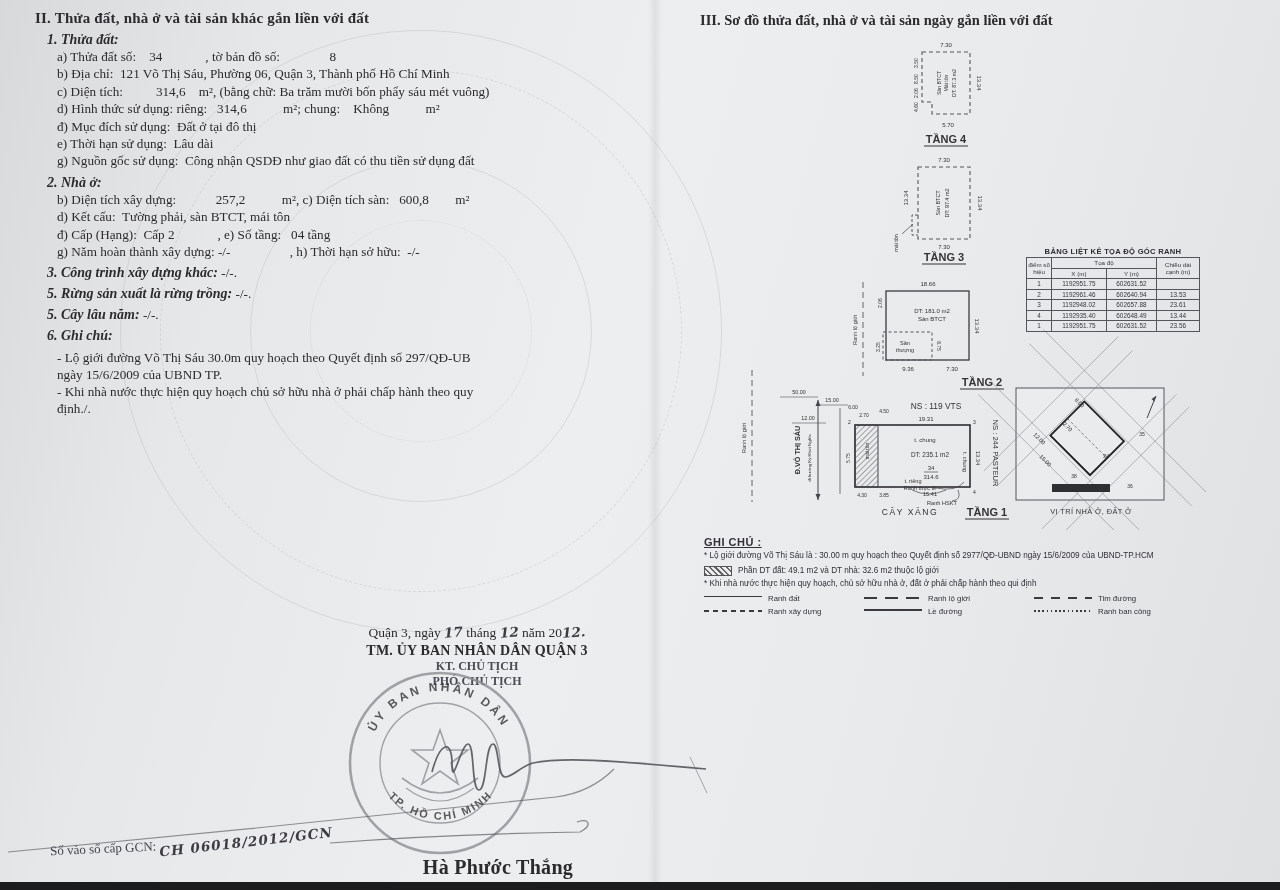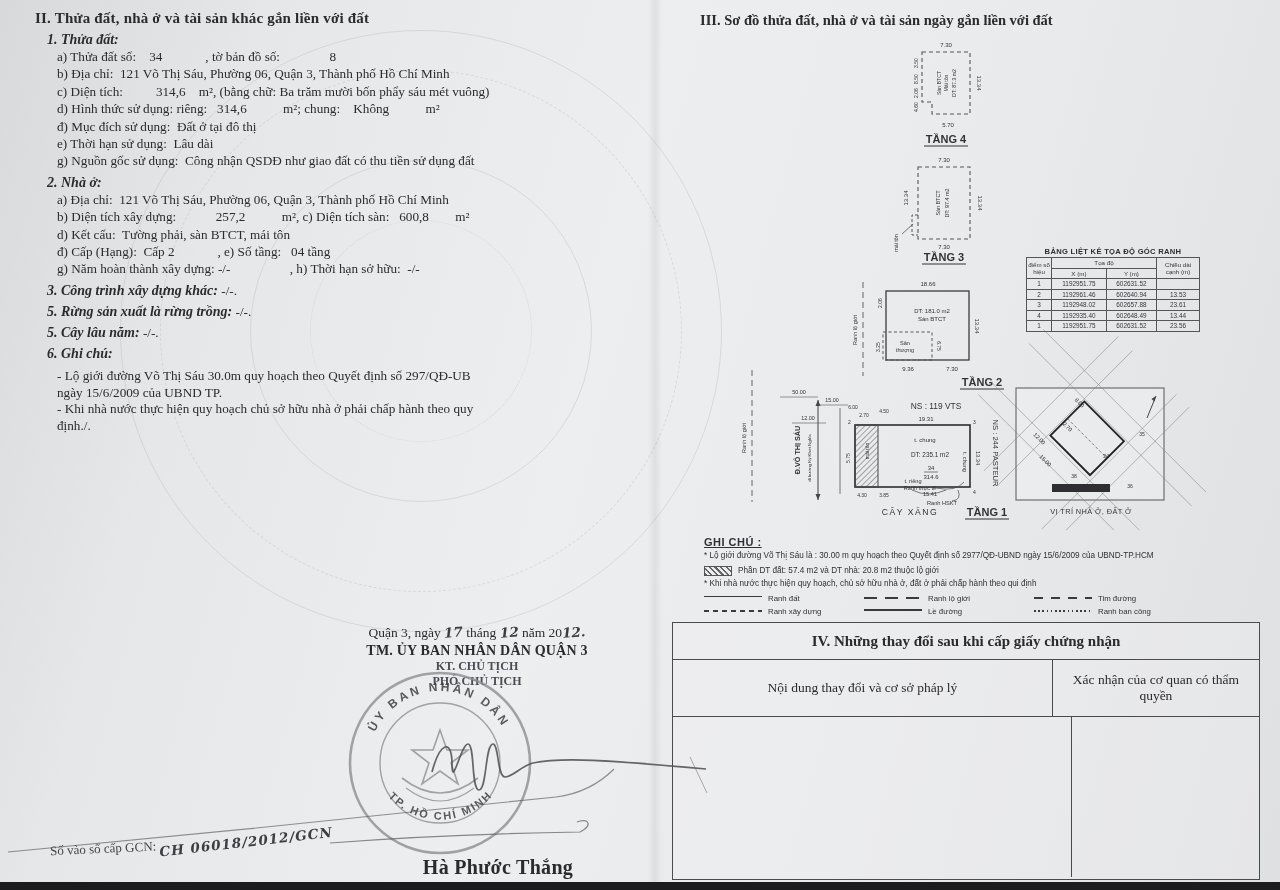--- a/index.html
+++ b/index.html
@@ -83,21 +83,20 @@
     <div class="t2title">II. Thửa đất, nhà ở và tài sản khác gắn liền với đất</div>
     <div class="h-bi">1. Thửa đất:</div>
     <div class="ln">a) Thửa đất số:    34             , tờ bản đồ số:               8</div>
     <div class="ln">b) Địa chỉ:  121 Võ Thị Sáu, Phường 06, Quận 3, Thành phố Hồ Chí Minh</div>
     <div class="ln">c) Diện tích:          314,6    m², (bằng chữ: Ba trăm mười bốn phẩy sáu mét vuông)</div>
     <div class="ln">d) Hình thức sử dụng: riêng:   314,6           m²; chung:    Không           m²</div>
     <div class="ln">đ) Mục đích sử dụng:  Đất ở tại đô thị</div>
     <div class="ln">e) Thời hạn sử dụng:  Lâu dài</div>
     <div class="ln">g) Nguồn gốc sử dụng:  Công nhận QSDĐ như giao đất có thu tiền sử dụng đất</div>
     <div class="h-bi">2. Nhà ở:</div>
-    <div class="ln">a) Địa chỉ:  121 Võ Thị Sáu, Phường 06, Quận 3, Thành phố Hồ Chí Minh</div>
     <div class="ln">b) Diện tích xây dựng:            257,2           m², c) Diện tích sàn:   600,8        m²</div>
     <div class="ln">d) Kết cấu:  Tường phải, sàn BTCT, mái tôn</div>
     <div class="ln">đ) Cấp (Hạng):  Cấp 2             , e) Số tầng:   04 tầng</div>
     <div class="ln">g) Năm hoàn thành xây dựng: -/-                  , h) Thời hạn sở hữu:  -/-</div>
     <div class="h-bi"><span>3. Công trình xây dựng khác:</span><span class="inlineval"> -/-.</span></div>
     <div class="h-bi"><span>5. Rừng sản xuất là rừng trồng:</span><span class="inlineval"> -/-.</span></div>
     <div class="h-bi"><span>5. Cây lâu năm:</span><span class="inlineval"> -/-.</span></div>
     <div class="h-bi">6. Ghi chú:</div>
     <div class="notes">
       <div class="note-ln">- Lộ giới đường Võ Thị Sáu 30.0m quy hoạch theo Quyết định số 297/QĐ-UB
@@ -336,21 +335,21 @@
       </table>
   </div>
 
   <div class="insetcap">VỊ TRÍ NHÀ Ở, ĐẤT Ở</div>
 
   <div class="ghichu">
     <div class="gc-h">GHI CHÚ :</div>
     <div class="gc-ln">* Lộ giới đường Võ Thị Sáu là : 30.00 m quy hoạch theo Quyết định số 2977/QĐ-UBND ngày 15/6/2009 của UBND-TP.HCM</div>
     <div class="gc-row">
       <span class="hatchsw"></span>
-      <span class="gc-ln" style="margin-top:0;">Phần DT đất: 57.4 m2 và DT nhà: 20.8 m2 thuộc lộ giới</span>
+      <span class="gc-ln" style="margin-top:0;">Phần DT đất: 49.1 m2 và DT nhà: 32.6 m2 thuộc lộ giới</span>
     </div>
     <div class="gc-ln">* Khi nhà nước thực hiện quy hoạch, chủ sở hữu nhà ở, đất ở phải chấp hành theo qui định</div>
     <div class="legend">
       <div class="lg-item">
           <span class="lg-sw sw-solid"></span>
           <span class="lg-lbl">Ranh đất</span>
         </div>
       <div class="lg-item">
           <span class="lg-sw sw-longdash"></span>
           <span class="lg-lbl">Ranh lộ giới</span>
@@ -367,30 +366,20 @@
           <span class="lg-sw sw-thick"></span>
           <span class="lg-lbl">Lề đường</span>
         </div>
       <div class="lg-item">
           <span class="lg-sw sw-dotted"></span>
           <span class="lg-lbl">Ranh ban công</span>
         </div>
     </div>
   </div>
 
-  <div class="sec4">
-    <div class="ttl">IV. Những thay đổi sau khi cấp giấy chứng nhận</div>
-    <div class="cols">
-      <div class="c1">Nội dung thay đổi và cơ sở pháp lý</div>
-      <div class="c2">Xác nhận của cơ quan có thẩm quyền</div>
-    </div>
-    <div class="body">
-      <div class="b1"></div>
-    </div>
-  </div>
 
   <svg class="inkoverlay" width="1280" height="890" viewBox="0 0 1280 890">
     <path d="M432 772 C440 742 452 738 452 764 C452 790 461 744 468 744 C475 744 471 790 479 790 C487 790 485 744 493 744 C499 744 497 777 505 777 C513 777 521 766 533 763 C562 757 606 760 706 769" fill="none" stroke="#4c4c52" stroke-width="1.7" opacity=".85"></path>
     <path d="M8 852 C180 836 400 814 556 797 C580 794 600 783 614 769" fill="none" stroke="#5a5a60" stroke-width="1.2" opacity=".65"></path>
     <path d="M330 843 C420 836 512 833 580 832 C593 826 589 817 577 822" fill="none" stroke="#5a5a60" stroke-width="1.2" opacity=".7"></path>
     <path d="M690 757 L707 793" fill="none" stroke="#6a6a70" stroke-width="1" opacity=".55"></path>
   </svg>
 
   <div class="botbar"></div>
 </div>

